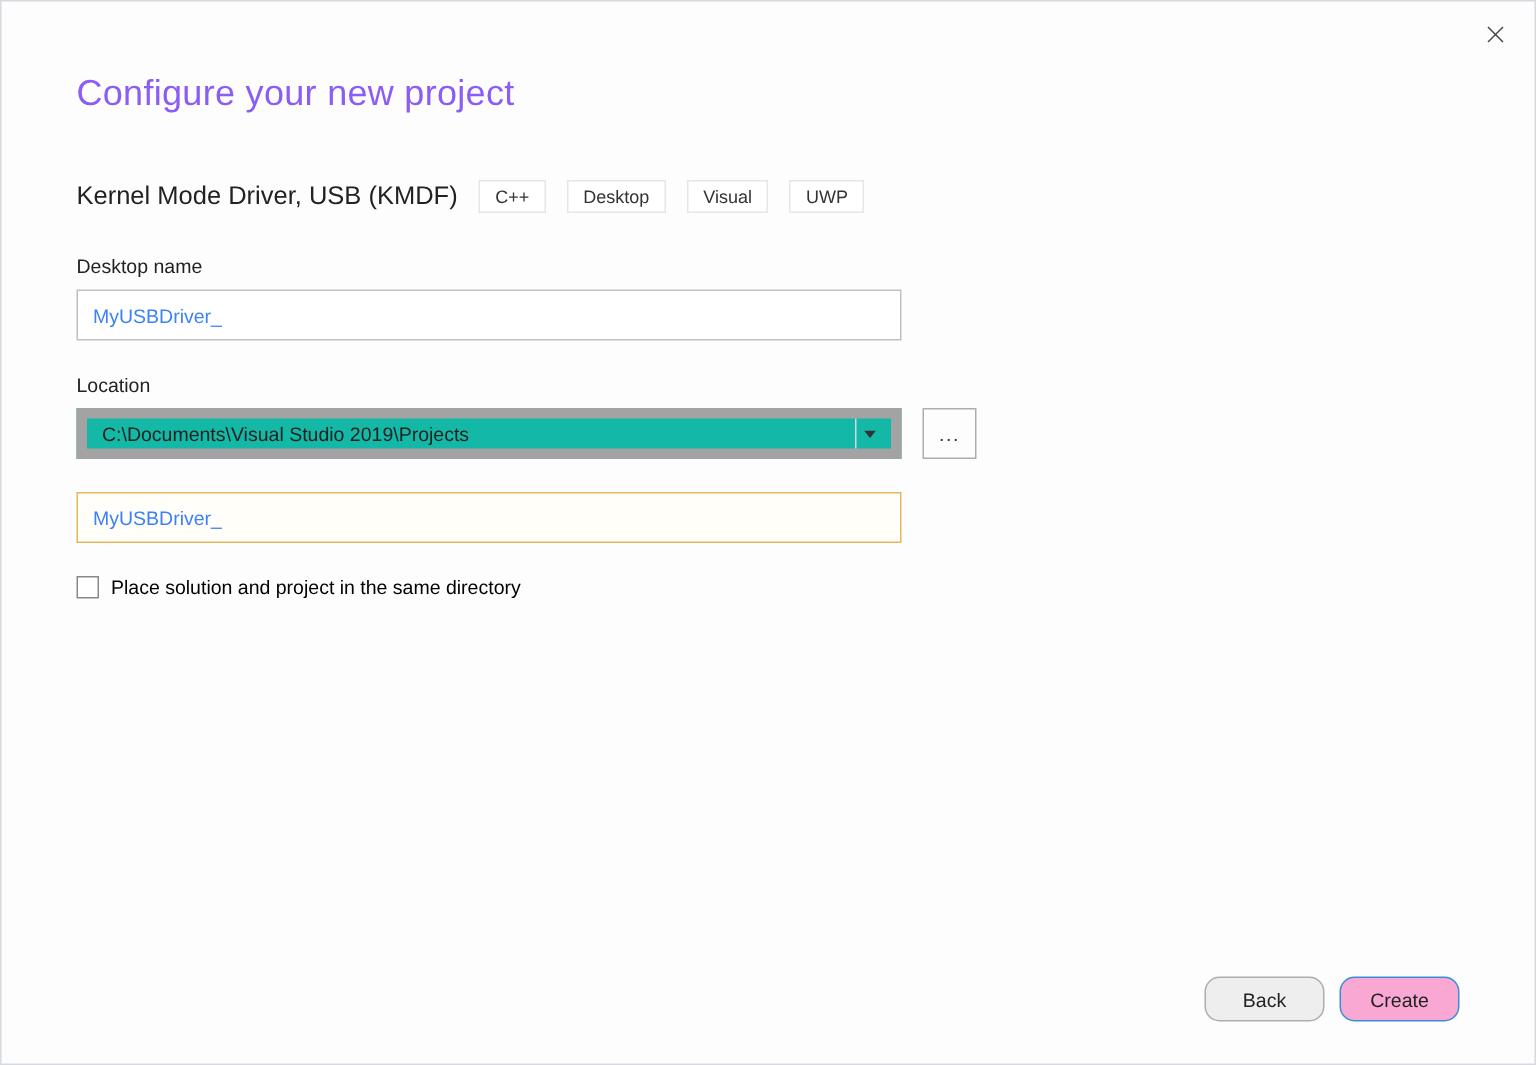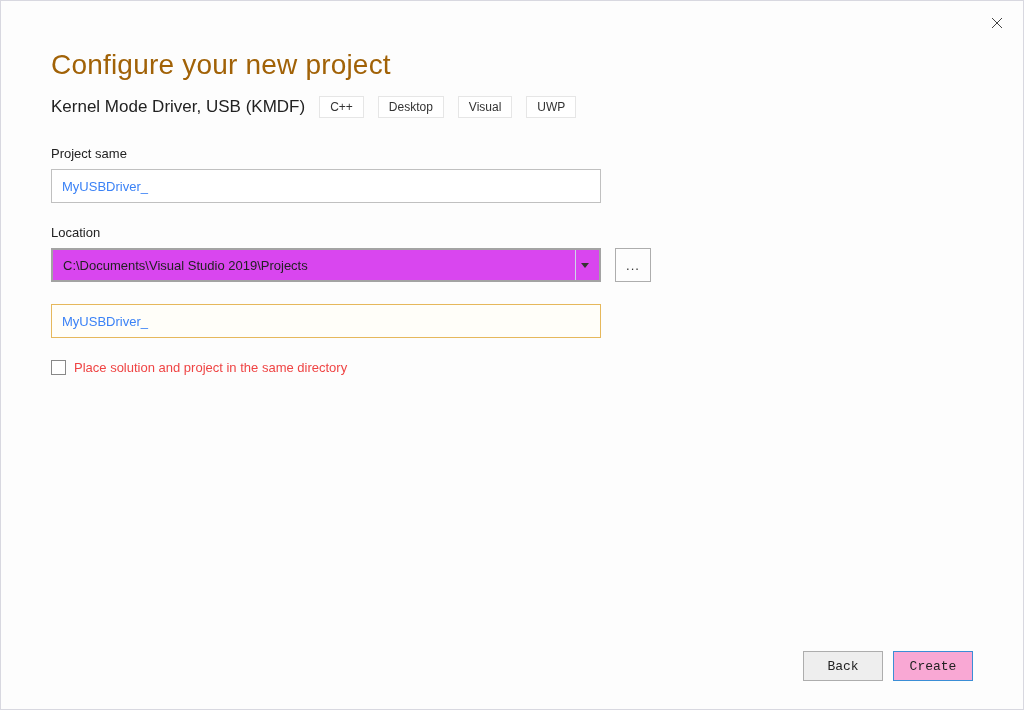--- a/index.html
+++ b/index.html
@@ -28,24 +28,24 @@
       color: #444;
     }
     .close-btn svg {
       width: 12px;
       height: 12px;
     }
     .content {
       padding: 48px 50px 0 50px;
     }
     .title {
-      font-size: 28px;
+      font-size: 24px;
       font-weight: 400;
-      color: #a16207;
-      margin-bottom: 15px;
+      color: #8b5cf6;
+      margin-bottom: 43px;
       letter-spacing: 0.2px;
     }
     .template-row {
       display: flex;
       align-items: center;
       gap: 14px;
       margin-bottom: 28px;
     }
     .template-name {
       font-size: 17px;
@@ -101,22 +101,22 @@
       background: #fffef9;
     }
     .location-row {
       display: flex;
       align-items: center;
       gap: 14px;
     }
     .combo {
       width: 550px;
       height: 34px;
-      border: 2px solid #a3a3a3;
-      background: #d946ef;
+      border: 7px solid #a3a3a3;
+      background: #14b8a6;
       display: flex;
       align-items: center;
       padding: 0 6px 0 10px;
       font-size: 13px;
       color: #222;
       cursor: pointer;
     }
     .combo-text {
       flex: 1;
     }
@@ -153,38 +153,39 @@
     }
     .checkbox {
       width: 15px;
       height: 15px;
       border: 1px solid #888;
       background: #fff;
       cursor: pointer;
     }
     .checkbox-label {
       font-size: 13px;
-      color: #ef4444;
+      color: #000000;
     }
     .footer {
       position: absolute;
       bottom: 28px;
       right: 50px;
       display: flex;
       gap: 10px;
     }
     .btn {
       width: 80px;
       height: 30px;
       font-size: 13px;
-      font-family: Liberation Mono, monospace;
-      cursor: pointer;
-      display: flex;
-      align-items: center;
-      justify-content: center;
+      font-family: Liberation Sans, sans-serif;
+      cursor: pointer;
+      display: flex;
+      align-items: center;
+      justify-content: center;
+      border-radius: 10px;
     }
     .btn-back {
       border: 1px solid #adadad;
       background: #eeeeee;
       color: #222;
     }
     .btn-create {
       border: 1px solid #3b8ed6;
       background: #f9a8d4;
       color: #222;
@@ -205,21 +206,21 @@
 
   <div class="template-row">
     <span class="template-name">Kernel Mode Driver, USB (KMDF)</span>
     <span class="tag">C++</span>
     <span class="tag">Desktop</span>
     <span class="tag">Visual</span>
     <span class="tag">UWP</span>
   </div>
 
   <div class="field-group">
-    <div class="field-label">Project same</div>
+    <div class="field-label">Desktop name</div>
     <input type="text" class="text-input" value="MyUSBDriver_" style="">
   </div>
 
   <div class="field-group">
     <div class="field-label">Location</div>
     <div class="location-row">
       <div class="combo">
         <span class="combo-text">C:\Documents\Visual Studio 2019\Projects</span>
         <span class="combo-arrow">
           <svg viewBox="0 0 8 5">

